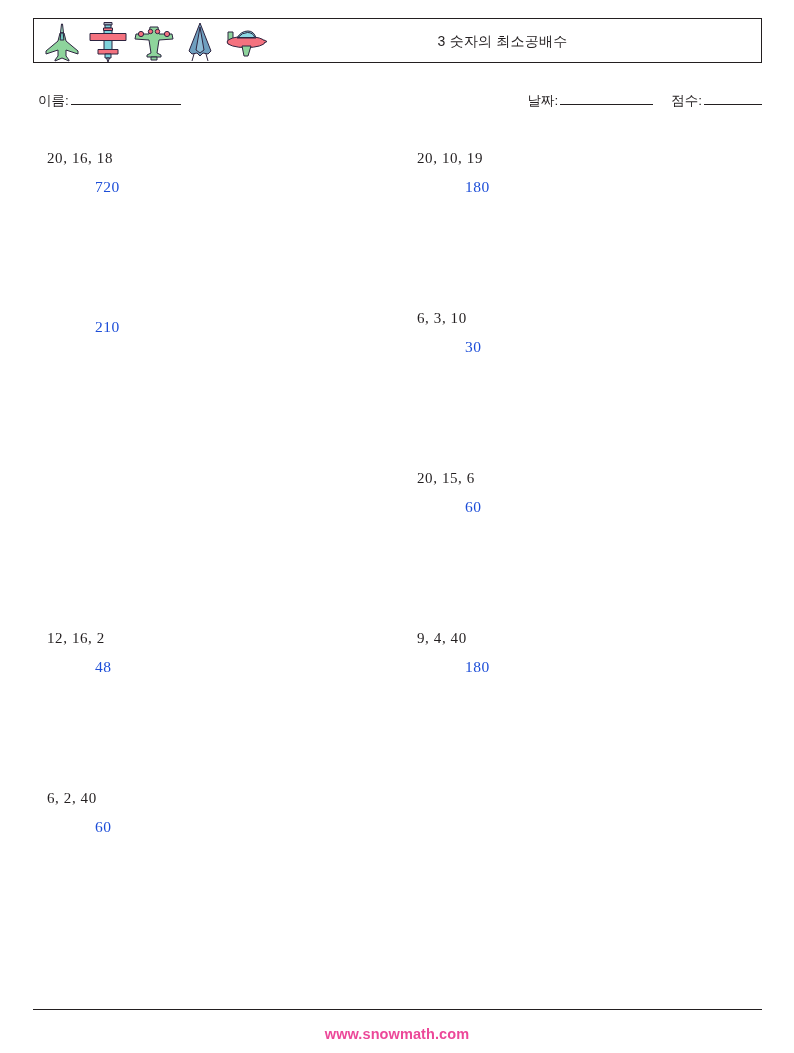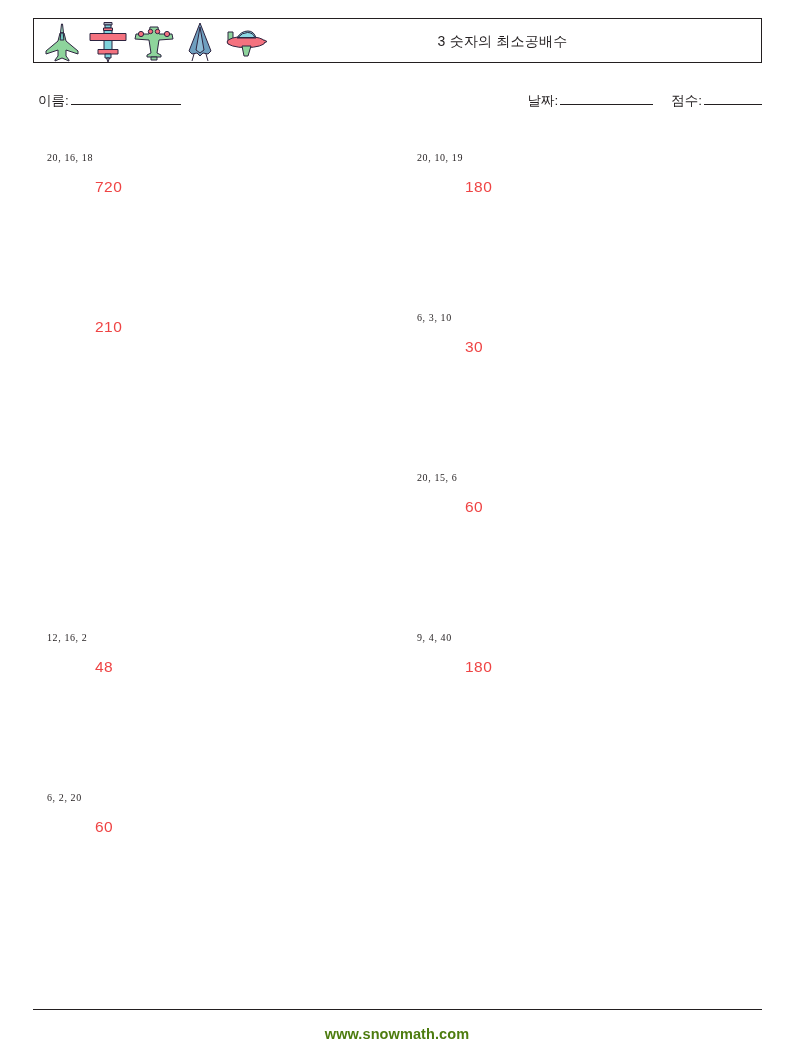--- a/index.html
+++ b/index.html
@@ -106,30 +106,30 @@
   .prob-cell {
     position: absolute;
     top: 0;
     width: 350px;
   }
   .prob-cell.col-left  { left: 47px; }
   .prob-cell.col-right { left: 417px; }
 
   .prob-question {
     font-family: "Liberation Serif", serif;
-    font-size: 10px;
+    font-size: 15px;
     color: #231f20;
     letter-spacing: 0.6px;
     white-space: nowrap;
     line-height: 20px;
   }
   .prob-answer {
-    font-family: Liberation Sans, sans-serif;
+    font-family: Liberation Serif, serif;
     font-size: 15.5px;
-    color: #ef4444;
+    color: #1d4ed8;
     letter-spacing: 0.5px;
     line-height: 20px;
     margin-top: 9px;
     padding-left: 48px;
     white-space: nowrap;
   }
 
   
   .footer-rule {
     position: absolute;
@@ -140,21 +140,21 @@
   }
   .footer-text {
     position: absolute;
     left: 0;
     right: 0;
     top: 1026px;
     text-align: center;
     font-family: "Liberation Sans", sans-serif;
     font-size: 14.5px;
     font-weight: bold;
-    color: #4d7c0f;
+    color: #ec4899;
     letter-spacing: 0.1px;
   }
 </style>
 </head>
 <body>
 
 <div class="header-box">
 
   <div class="icon-strip">
 
@@ -261,21 +261,21 @@
       <div class="prob-answer">48</div>
     </div>
     <div class="prob-cell col-right">
       <div class="prob-question">9, 4, 40</div>
       <div class="prob-answer">180</div>
     </div>
   </div>
 
   <div class="prob-row">
     <div class="prob-cell col-left">
-      <div class="prob-question">6, 2, 20</div>
+      <div class="prob-question">6, 2, 40</div>
       <div class="prob-answer">60</div>
     </div>
   </div>
 
 </div>
 
 <div class="footer-rule"></div>
 <div class="footer-text">www.snowmath.com</div>
 
 </body></html>

